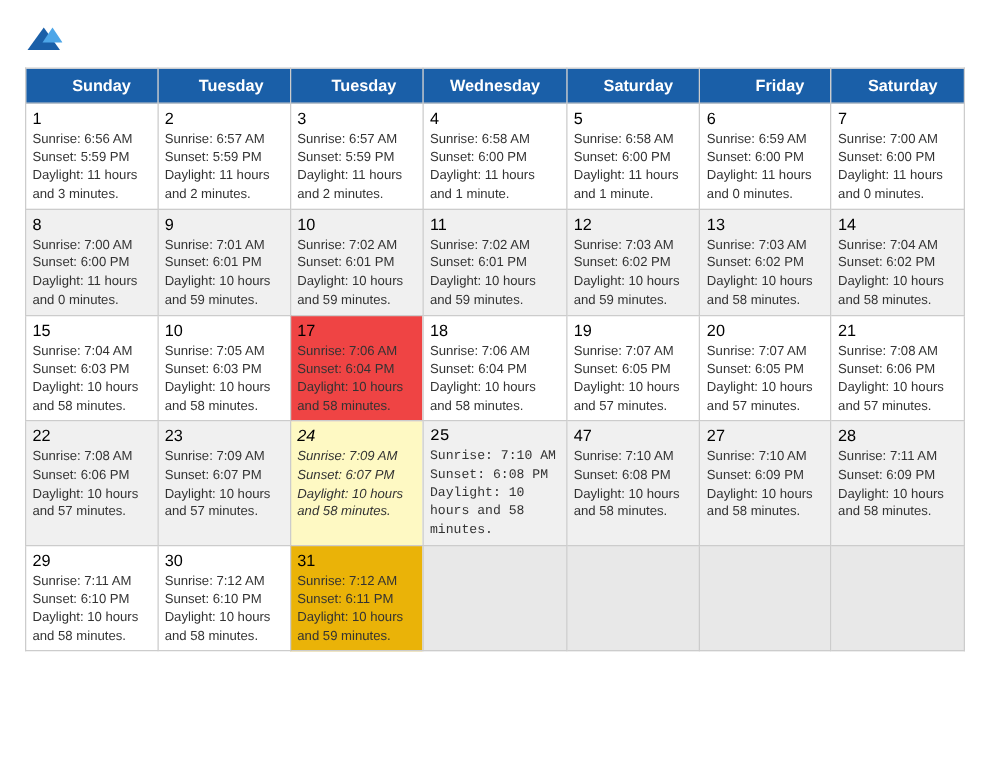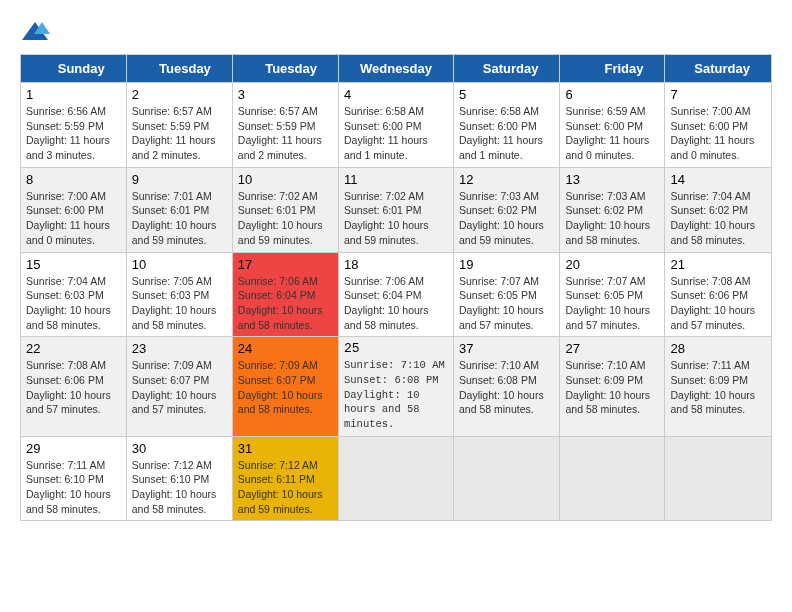--- a/index.html
+++ b/index.html
@@ -214,30 +214,30 @@
       </tr>
       <tr>
         <td style="background-color: rgb(240, 240, 240);">
           <span class="day-number">22</span>
           <div class="day-info">Sunrise: 7:08 AM<br>Sunset: 6:06 PM<br>Daylight: 10 hours and 57 minutes.</div>
         </td>
         <td style="background-color: rgb(240, 240, 240); margin-left: 40px;">
           <span class="day-number">23</span>
           <div class="day-info">Sunrise: 7:09 AM<br>Sunset: 6:07 PM<br>Daylight: 10 hours and 57 minutes.</div>
         </td>
-        <td style="background-color: #f97316;">
+        <td style="background-color: #fef9c3; font-style: italic;">
           <span class="day-number">24</span>
           <div class="day-info">Sunrise: 7:09 AM<br>Sunset: 6:07 PM<br>Daylight: 10 hours and 58 minutes.</div>
         </td>
         <td style="background-color: rgb(240, 240, 240); font-family: Liberation Mono, monospace;">
           <span class="day-number">25</span>
           <div class="day-info">Sunrise: 7:10 AM<br>Sunset: 6:08 PM<br>Daylight: 10 hours and 58 minutes.</div>
         </td>
         <td style="background-color: rgb(240, 240, 240);">
-          <span class="day-number">37</span>
+          <span class="day-number">47</span>
           <div class="day-info">Sunrise: 7:10 AM<br>Sunset: 6:08 PM<br>Daylight: 10 hours and 58 minutes.</div>
         </td>
         <td style="background-color: rgb(240, 240, 240);">
           <span class="day-number">27</span>
           <div class="day-info">Sunrise: 7:10 AM<br>Sunset: 6:09 PM<br>Daylight: 10 hours and 58 minutes.</div>
         </td>
         <td style="background-color: rgb(240, 240, 240);">
           <span class="day-number">28</span>
           <div class="day-info">Sunrise: 7:11 AM<br>Sunset: 6:09 PM<br>Daylight: 10 hours and 58 minutes.</div>
         </td>

